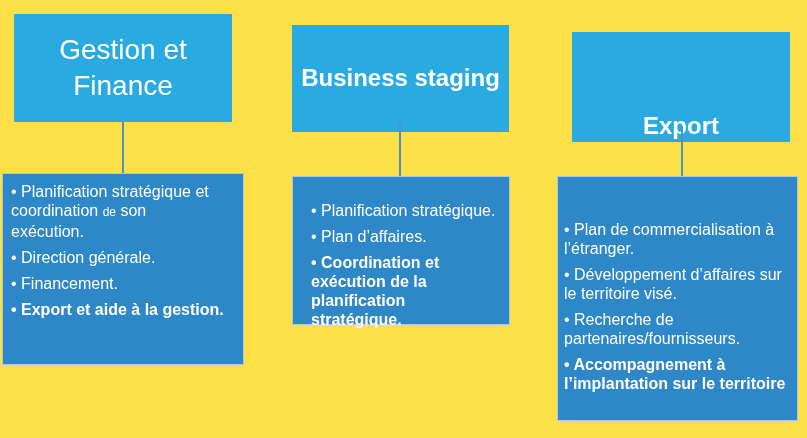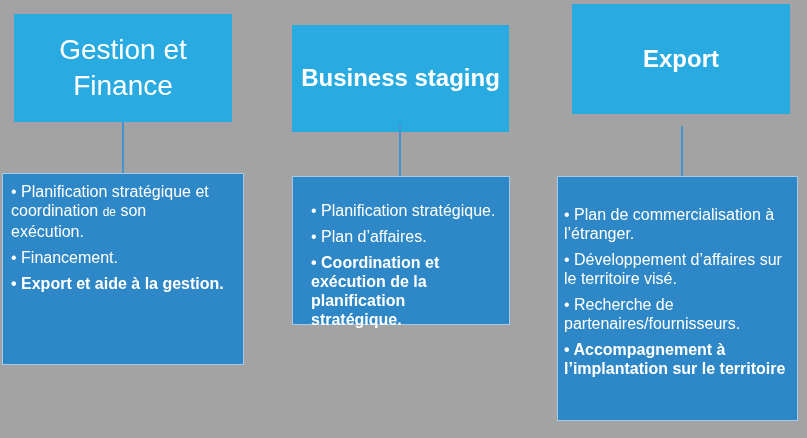--- a/index.html
+++ b/index.html
@@ -1,17 +1,17 @@
 <!DOCTYPE html>
 <html style="--header-bg: #29ABE2; --body-bg: #2E87C6; --body-border: #A6C9E8; --connector-color: #4793CE; --text-color: #FFFFFF;"><head>
 <meta charset="utf-8">
 <style>
   html,body{margin:0;padding:0;background:#ffffff;}
   .canvas{
-    position:relative;width:807px;height:438px;background:#a3a3a3;
+    position:relative;width:807px;height:438px;background:#fde047;
     font-family:"Liberation Sans",sans-serif;overflow:hidden;
   }
   .hdr{
     position:absolute;background:var(--header-bg,#29ABE2);
     color:var(--text-color,#ffffff);
     display:flex;align-items:center;justify-content:center;text-align:center;
   }
   .hdr .title{font-size:24px;font-weight:bold;line-height:1.35;}
   .hdr .title.light{font-size:28px;font-weight:400;line-height:1.3;}
   .conn{position:absolute;width:2px;background:var(--connector-color,#4793CE);}
@@ -29,36 +29,37 @@
   .sm{font-size:12px;}
   
   #h1{left:14px;top:14px;width:218px;height:108px;}
   #cn1{left:122px;top:122px;height:52px;}
   #b1{left:2px;top:173px;width:242px;height:192px;padding:8px 8px 6px 8px;}
   
   #h2{left:292px;top:25px;width:217px;height:107px;}
   #cn2{left:399px;top:124px;height:53px;}
   #b2{left:292px;top:176px;width:218px;height:149px;padding:24px 12px 10px 18px;}
   
-  #h3{left:572px;top:4px;width:218px;height:110px;}
+  #h3{left:572px;top:32px;width:218px;height:110px;align-items:flex-end;}
   #cn3{left:681px;top:126px;height:51px;}
-  #b3{left:557px;top:176px;width:241px;height:245px;padding:28px 6px 8px 6px;}
+  #b3{left:557px;top:176px;width:241px;height:245px;padding:43px 6px 8px 6px;}
 </style>
 </head>
 <body>
 
 <div class="canvas">
 
   <div class="hdr" id="h1">
     <span class="title light">Gestion et Finance</span>
   </div>
   <div class="conn" id="cn1"></div>
   <div class="bodybox" id="b1">
     <p class="bullet"><span>• Planification stratégique et coordination </span><span class="sm">de</span><span> son
 exécution.</span></p>
+    <p class="bullet">• Direction générale.</p>
     <p class="bullet">• Financement.</p>
     <p class="bullet">• Export et aide à la gestion.</p>
   </div>
 
   <div class="hdr" id="h2">
     <span class="title">Business staging</span>
   </div>
   <div class="conn" id="cn2"></div>
   <div class="bodybox" id="b2">
     <p class="bullet">• Planification stratégique.</p>

